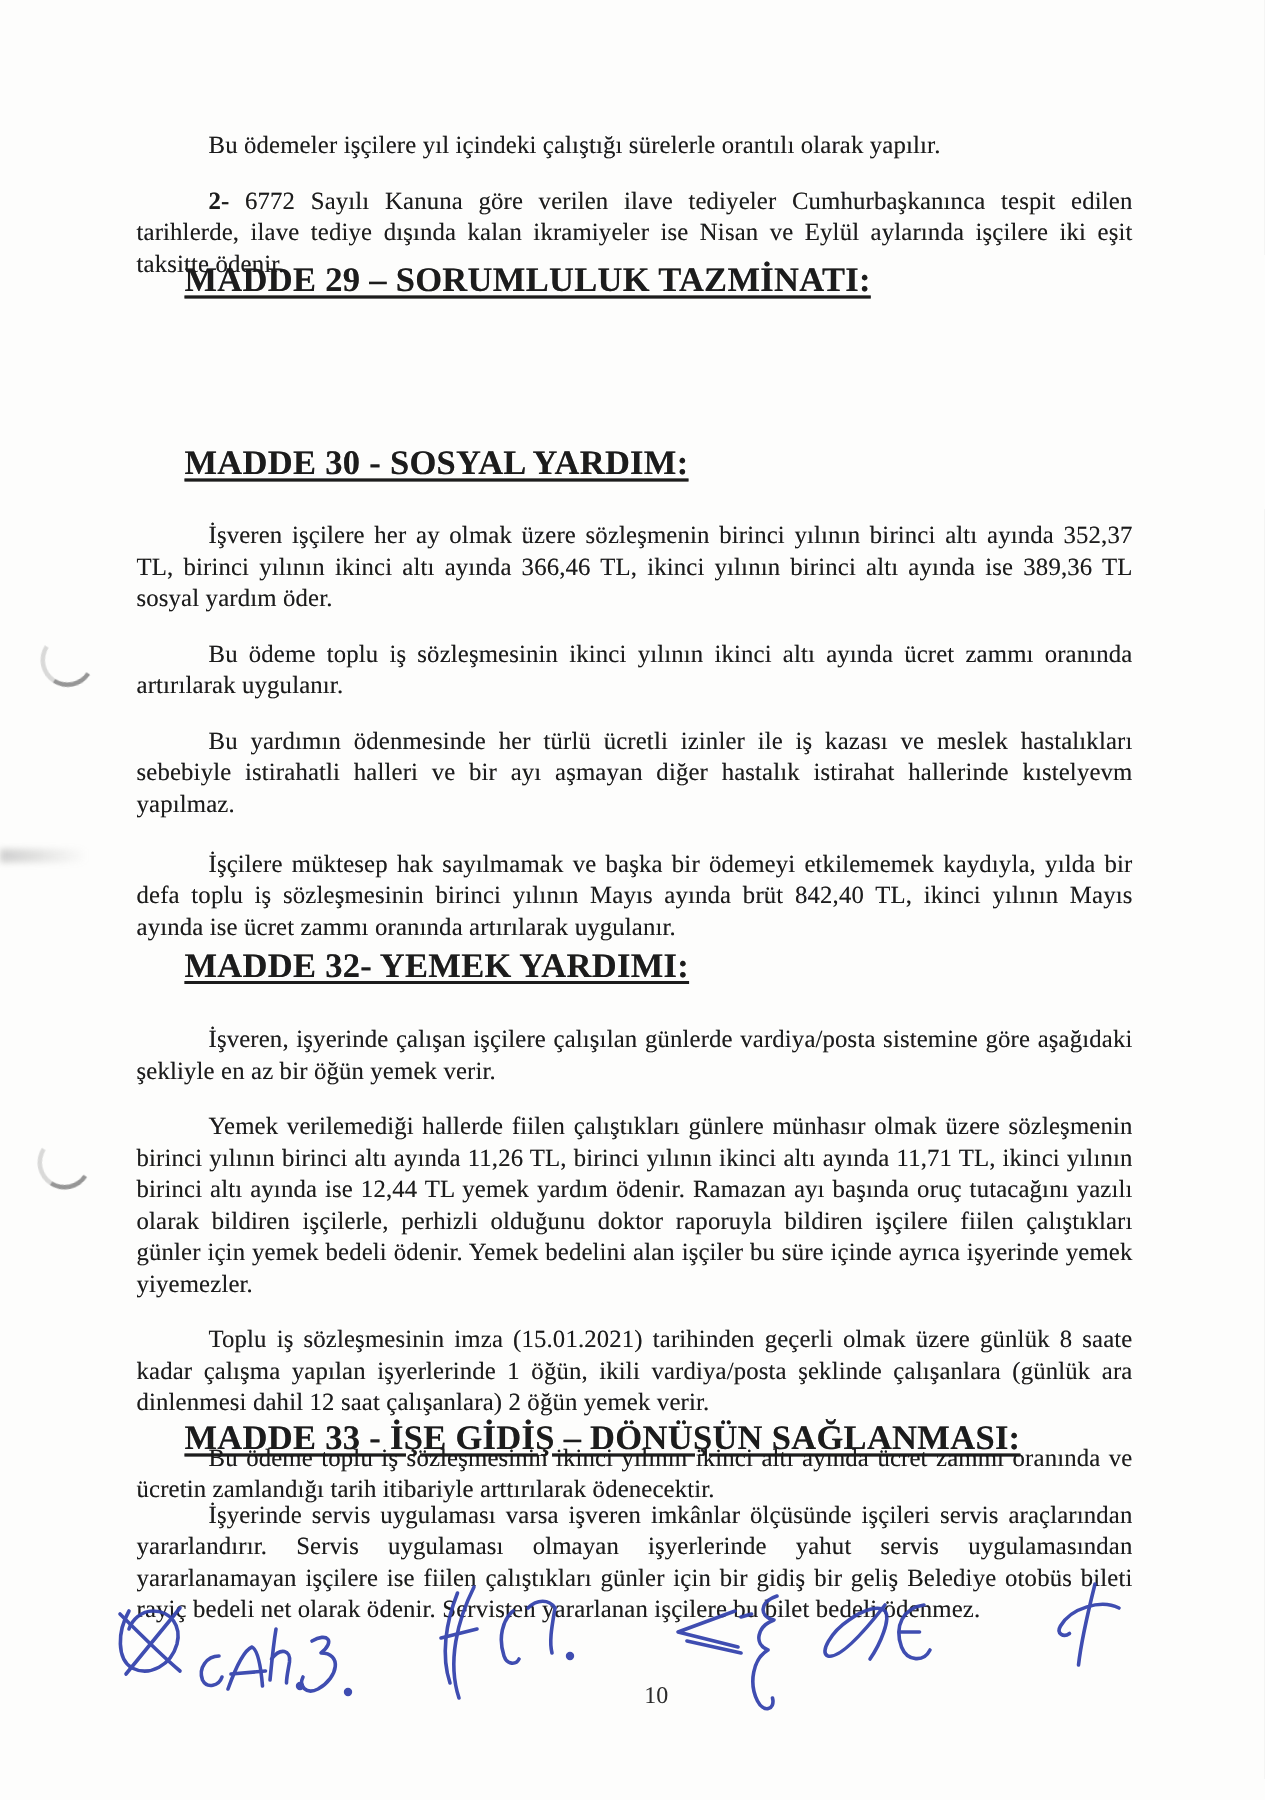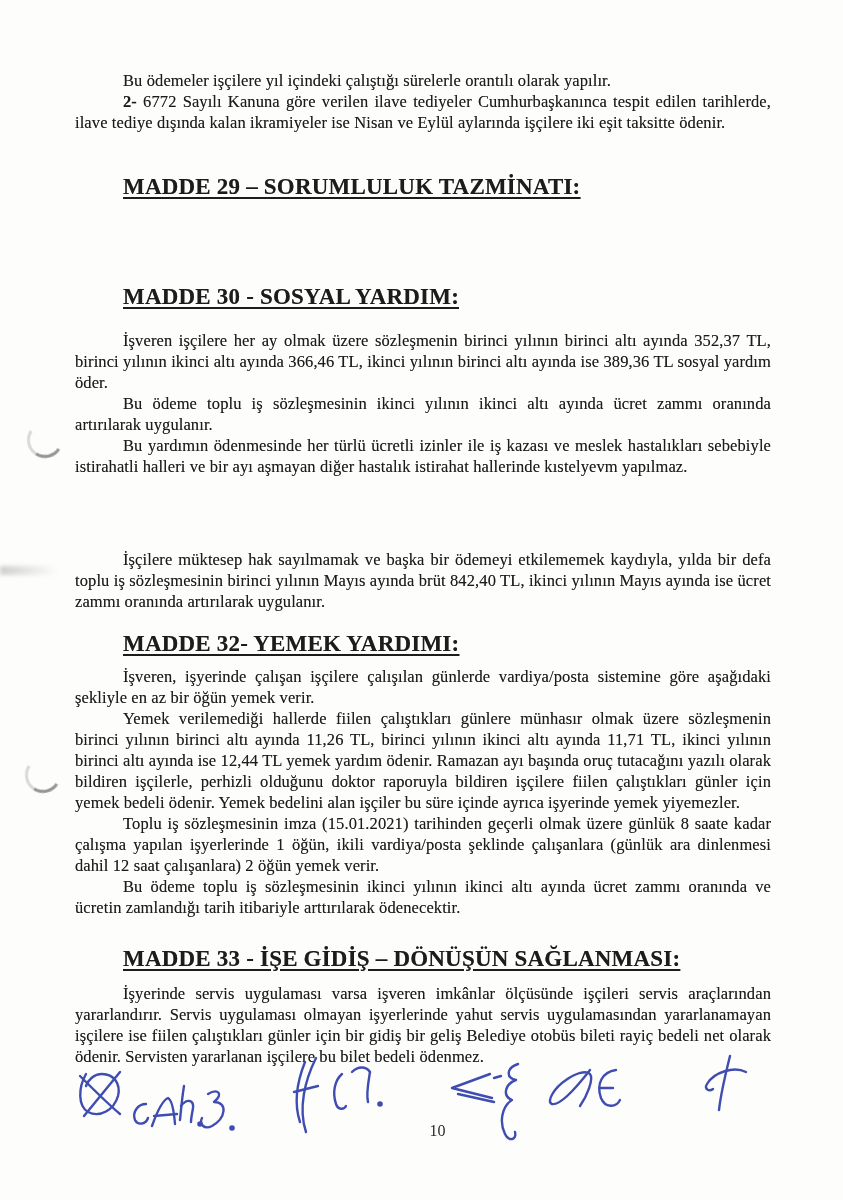--- a/index.html
+++ b/index.html
@@ -14,21 +14,21 @@
     background:#fdfdfc;
     overflow:hidden;
     color:#1c1c1c;
   }
   .block {
     position:absolute;
     left:75px;
     width:696px;
   }
   .body-para {
-    margin:0;
+    margin:16px;
     font-size:16.5px;
     line-height:21px;
     text-align:justify;
     text-indent:48px;
     letter-spacing:0.1px;
     text-shadow:0 0 0.4px rgba(0,0,0,0.45);
   }
   .num-prefix { font-weight:bold; }
   .section-heading {
     margin:0 0 0 48px;
@@ -87,21 +87,21 @@
 
   <div class="block" style="top:70px">
     <p class="body-para">Bu ödemeler işçilere yıl içindeki çalıştığı sürelerle orantılı olarak yapılır.</p>
     <p class="body-para"><span class="num-prefix">2-</span> <span>6772 Sayılı Kanuna göre verilen ilave tediyeler Cumhurbaşkanınca tespit edilen tarihlerde, ilave tediye dışında kalan ikramiyeler ise Nisan ve Eylül aylarında işçilere iki eşit taksitte ödenir.</span></p>
   </div>
 
   <div class="block" style="top:174px">
     <h2 class="section-heading">MADDE 29 – SORUMLULUK TAZMİNATI:</h2>
   </div>
 
-  <div class="block" style="top:284px">
+  <div class="block" style="top:296px">
     <h2 class="section-heading">MADDE 30 - SOSYAL YARDIM:</h2>
   </div>
   <div class="block" style="top:330px">
     <p class="body-para">İşveren işçilere her ay olmak üzere sözleşmenin birinci yılının birinci altı ayında 352,37 TL, birinci yılının ikinci altı ayında 366,46 TL, ikinci yılının birinci altı ayında ise 389,36 TL sosyal yardım öder.</p>
     <p class="body-para">Bu ödeme toplu iş sözleşmesinin ikinci yılının ikinci altı ayında ücret zammı oranında artırılarak uygulanır.</p>
     <p class="body-para">Bu yardımın ödenmesinde her türlü ücretli izinler ile iş kazası ve meslek hastalıkları sebebiyle istirahatli halleri ve bir ayı aşmayan diğer hastalık istirahat hallerinde kıstelyevm yapılmaz.</p>
   </div>
 
   <div class="block" style="top:549px">
     <p class="body-para">İşçilere müktesep hak sayılmamak ve başka bir ödemeyi etkilememek kaydıyla, yılda bir defa toplu iş sözleşmesinin birinci yılının Mayıs ayında brüt 842,40 TL, ikinci yılının Mayıs ayında ise ücret zammı oranında artırılarak uygulanır.</p>

